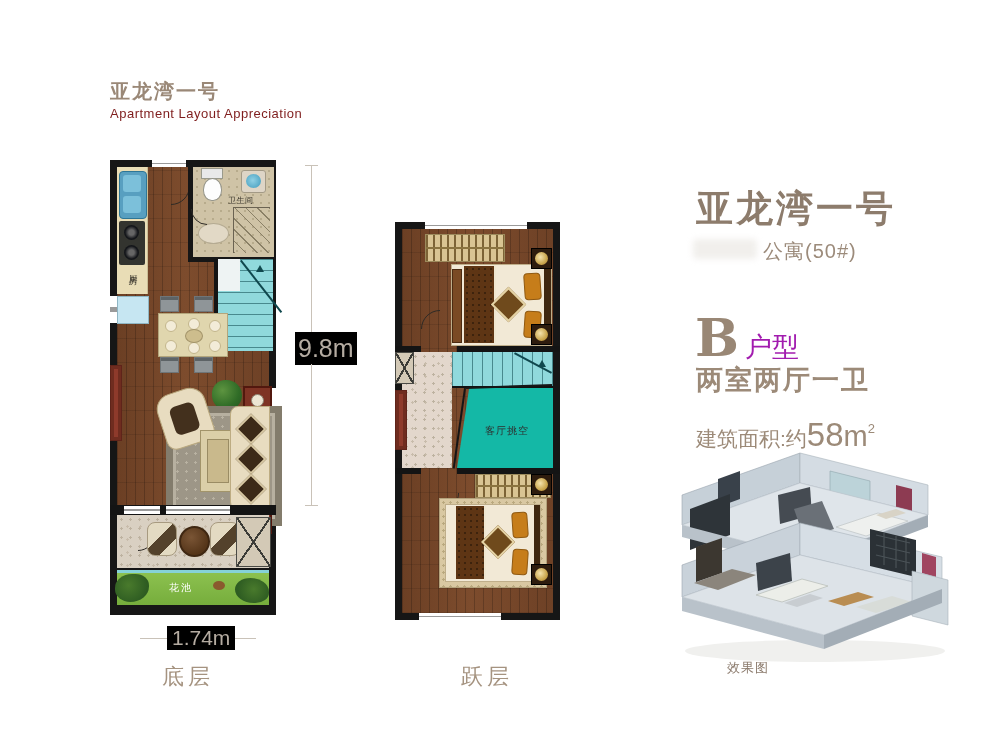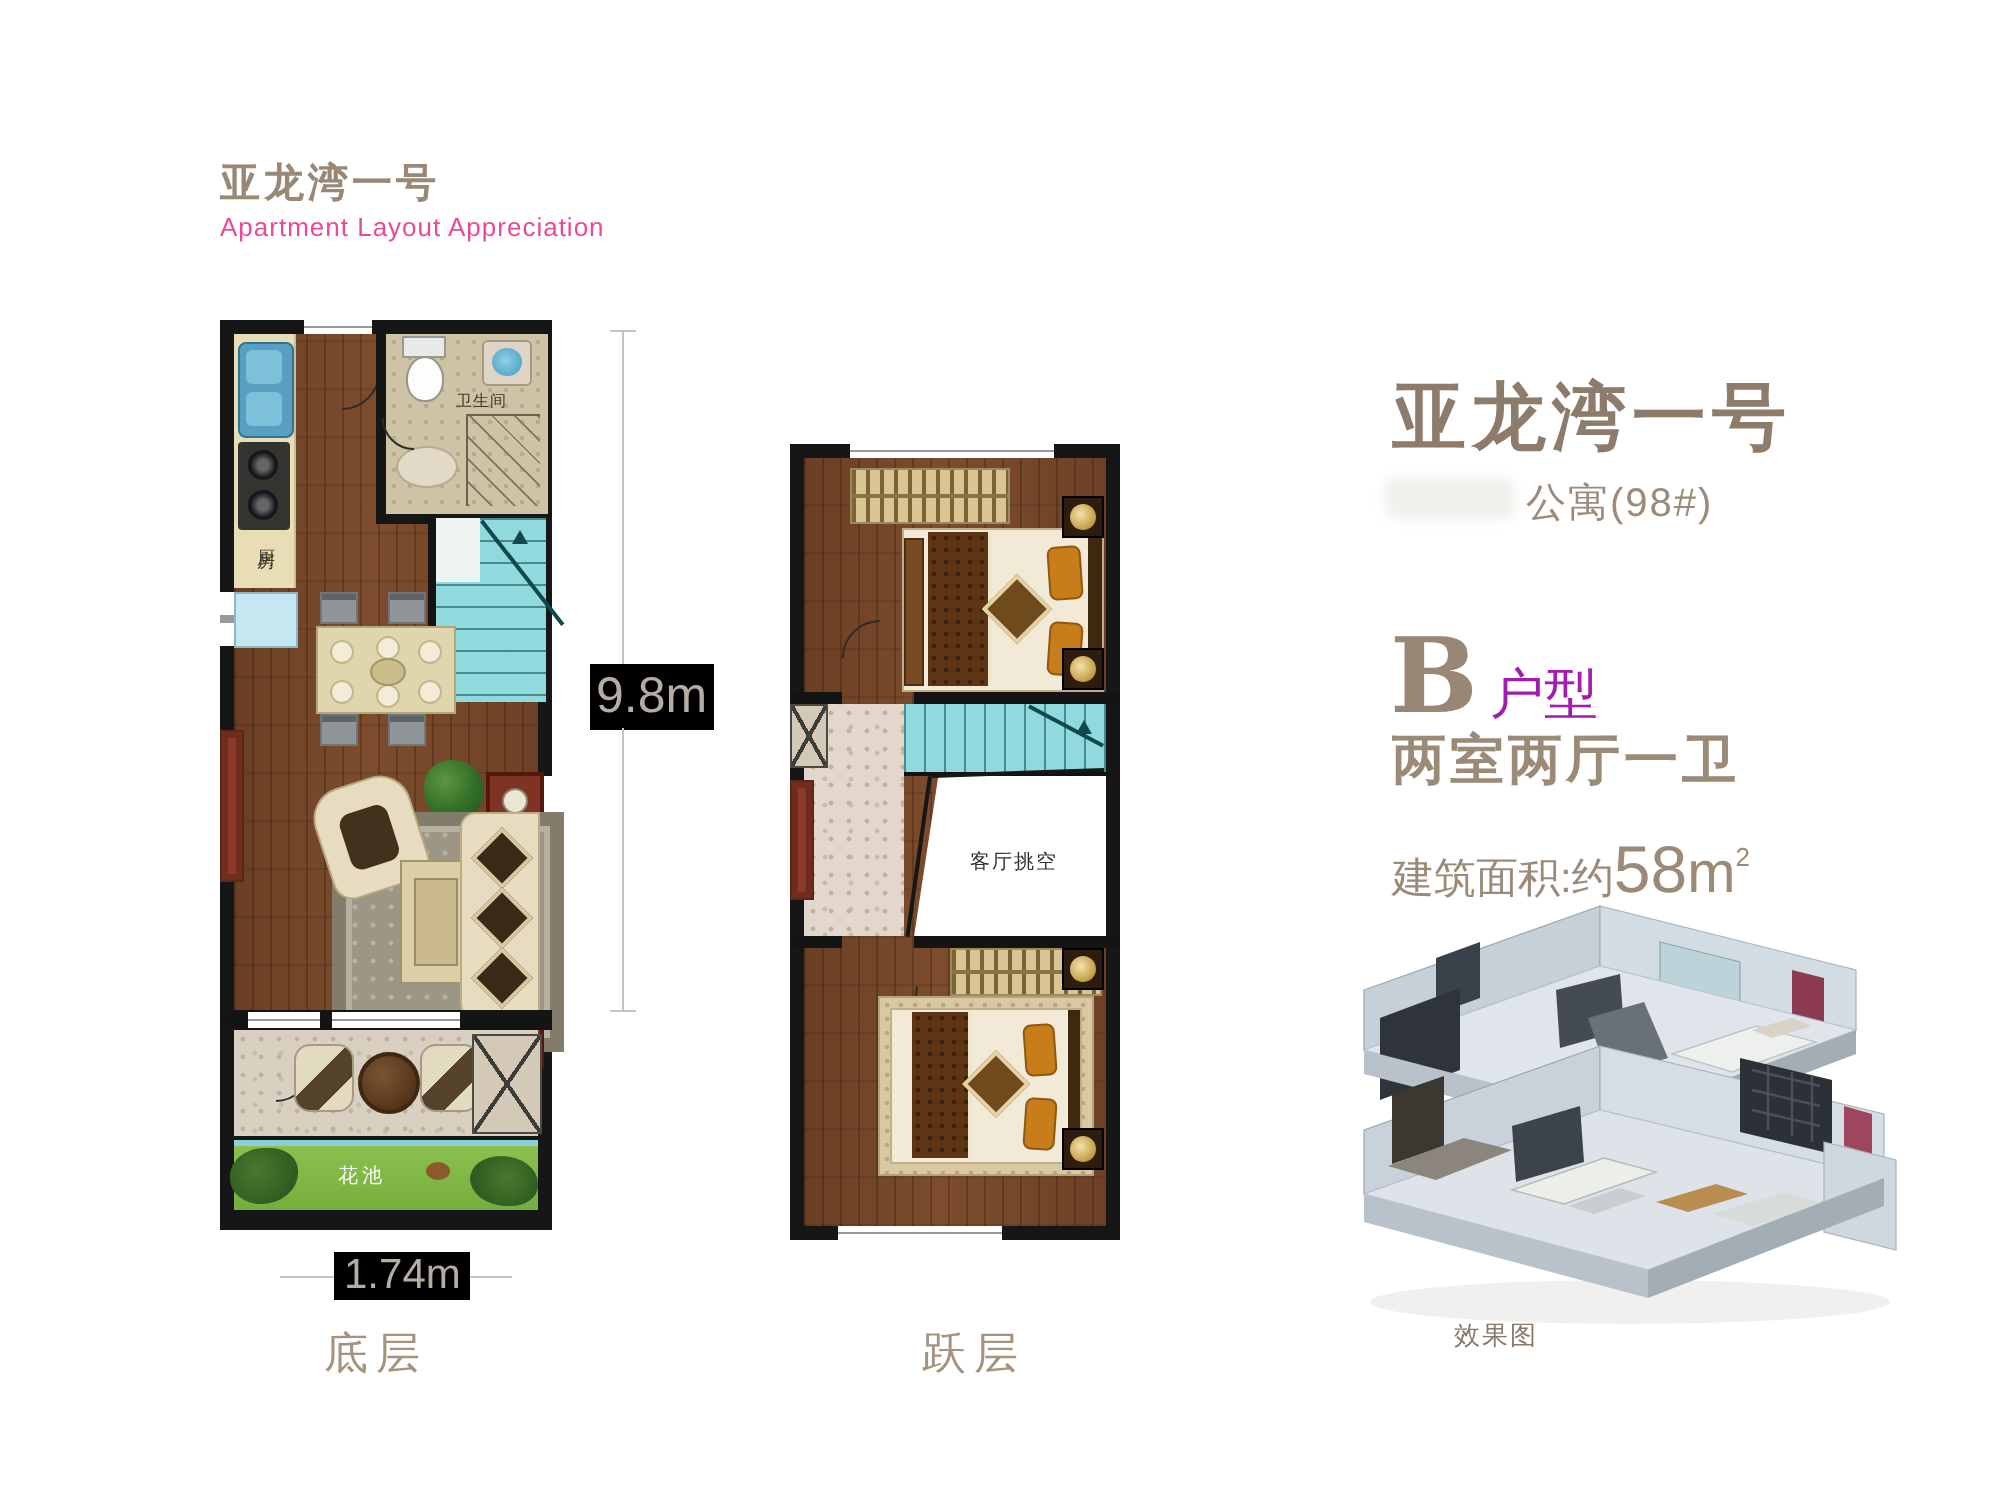--- a/index.html
+++ b/index.html
@@ -2,21 +2,21 @@
 <html><head>
 <meta charset="utf-8">
 <style>
   html,body{margin:0;padding:0;background:#fff;}
   .stage{position:relative;width:1000px;height:750px;background:#ffffff;overflow:hidden;
          font-family:"Liberation Sans",sans-serif;}
   .abs{position:absolute;}
 
   
   .hdr-cn{font-size:20px;font-weight:bold;color:#9a8877;letter-spacing:2px;}
-  .hdr-en{font-size:13px;color:#ec4899;letter-spacing:.5px;}
+  .hdr-en{font-size:13px;color:#7f1d1d;letter-spacing:.5px;}
 
   
   .proj-name{font-family:"DejaVu Serif",serif;font-size:37px;font-weight:bold;color:#8d7c6c;letter-spacing:3px;}
   .building-line{font-size:20px;color:#9c8b7b;letter-spacing:1px;}
   .type-letter{font-family:"DejaVu Serif",serif;font-size:52px;font-weight:bold;color:#998775;line-height:1;}
   .type-label{font-size:27px;color:#a21caf;margin-left:6px;margin-top:43px;}
   .rooms-line{font-size:27px;font-weight:bold;color:#9c8a78;letter-spacing:2px;}
   .area-line{color:#9c8a78;display:flex;align-items:baseline;}
   .area-prefix{font-size:21px;margin-top:28px;}
   .area-value{font-size:33px;}
@@ -215,21 +215,21 @@
     <div class="abs" style="left:0;top:124px;width:26px;height:6px;background:#141414;"></div>
     <div class="abs" style="left:62px;top:124px;width:103px;height:6px;background:#141414;"></div>
 
     <div class="abs stone" style="left:7px;top:130px;width:50px;height:116px;background-color:#e3d7cc;"></div>
     <div class="abs hatch" style="left:0;top:130px;width:17px;height:30px;"></div>
     <div class="abs redpanel" style="left:0;top:168px;width:10px;height:58px;"></div>
     <div class="abs stairs steps-v" style="left:57px;top:130px;width:101px;height:34px;border-bottom:2px solid #111;">
       <div class="abs diag" style="left:62px;top:2px;height:42px;transform:rotate(-62deg);"></div>
       <div class="abs" style="left:86px;top:8px;width:0;height:0;border-left:4px solid transparent;border-right:4px solid transparent;border-bottom:7px solid #10484e;"></div>
     </div>
-    <div class="abs" style="left:57px;top:166px;width:101px;height:80px;background:#ffffff;clip-path:polygon(17% 0,100% 0,100% 100%,5% 100%);">
+    <div class="abs" style="left:57px;top:166px;width:101px;height:80px;background:#14b8a6;clip-path:polygon(17% 0,100% 0,100% 100%,5% 100%);">
       <div class="abs room-label" style="left:33px;top:36px;font-size:10px;letter-spacing:1px;color:#2f2f2f;">客厅挑空</div>
     </div>
     <div class="abs" style="left:69px;top:166px;width:2px;height:81px;background:#161616;transform:rotate(8deg);transform-origin:top left;"></div>
     <div class="abs" style="left:71px;top:165px;width:86px;height:2px;background:#161616;transform:rotate(-2deg);transform-origin:top left;"></div>
 
     <div class="abs" style="left:0;top:246px;width:26px;height:6px;background:#141414;"></div>
     <div class="abs" style="left:62px;top:246px;width:103px;height:6px;background:#141414;"></div>
     <div class="abs arcq" style="left:26px;top:252px;width:36px;height:36px;transform:rotate(90deg);"></div>
 
     <div class="abs wardrobe" style="left:80px;top:252px;width:74px;height:22px;">
@@ -249,21 +249,21 @@
     <div class="abs nstand" style="left:136px;top:342px;">
         <div class="lamp"></div>
       </div>
     <div class="abs win" style="left:24px;top:391px;width:82px;height:7px;"></div>
   </div>
 
   <div class="abs floor-label" style="left:461px;top:662px;">跃层</div>
 
   <div class="abs proj-name" style="left:696px;top:184px;">亚龙湾一号</div>
   <div class="abs smudge" style="left:693px;top:239px;width:64px;height:20px;"></div>
-  <div class="abs building-line" style="left:763px;top:238px;">公寓(98#)</div>
+  <div class="abs building-line" style="left:763px;top:238px;">公寓(50#)</div>
 
   <div class="abs" style="left:695px;top:286px;display:flex;align-items:baseline;">
     <span class="type-letter">B</span>
     <span class="type-label">户型</span>
   </div>
 
   <div class="abs rooms-line" style="left:696px;top:362px;">两室两厅一卫</div>
   <div class="abs area-line" style="left:696px;top:397px;">
     <span class="area-prefix">建筑面积:约</span>
     <span class="area-value">58</span>

